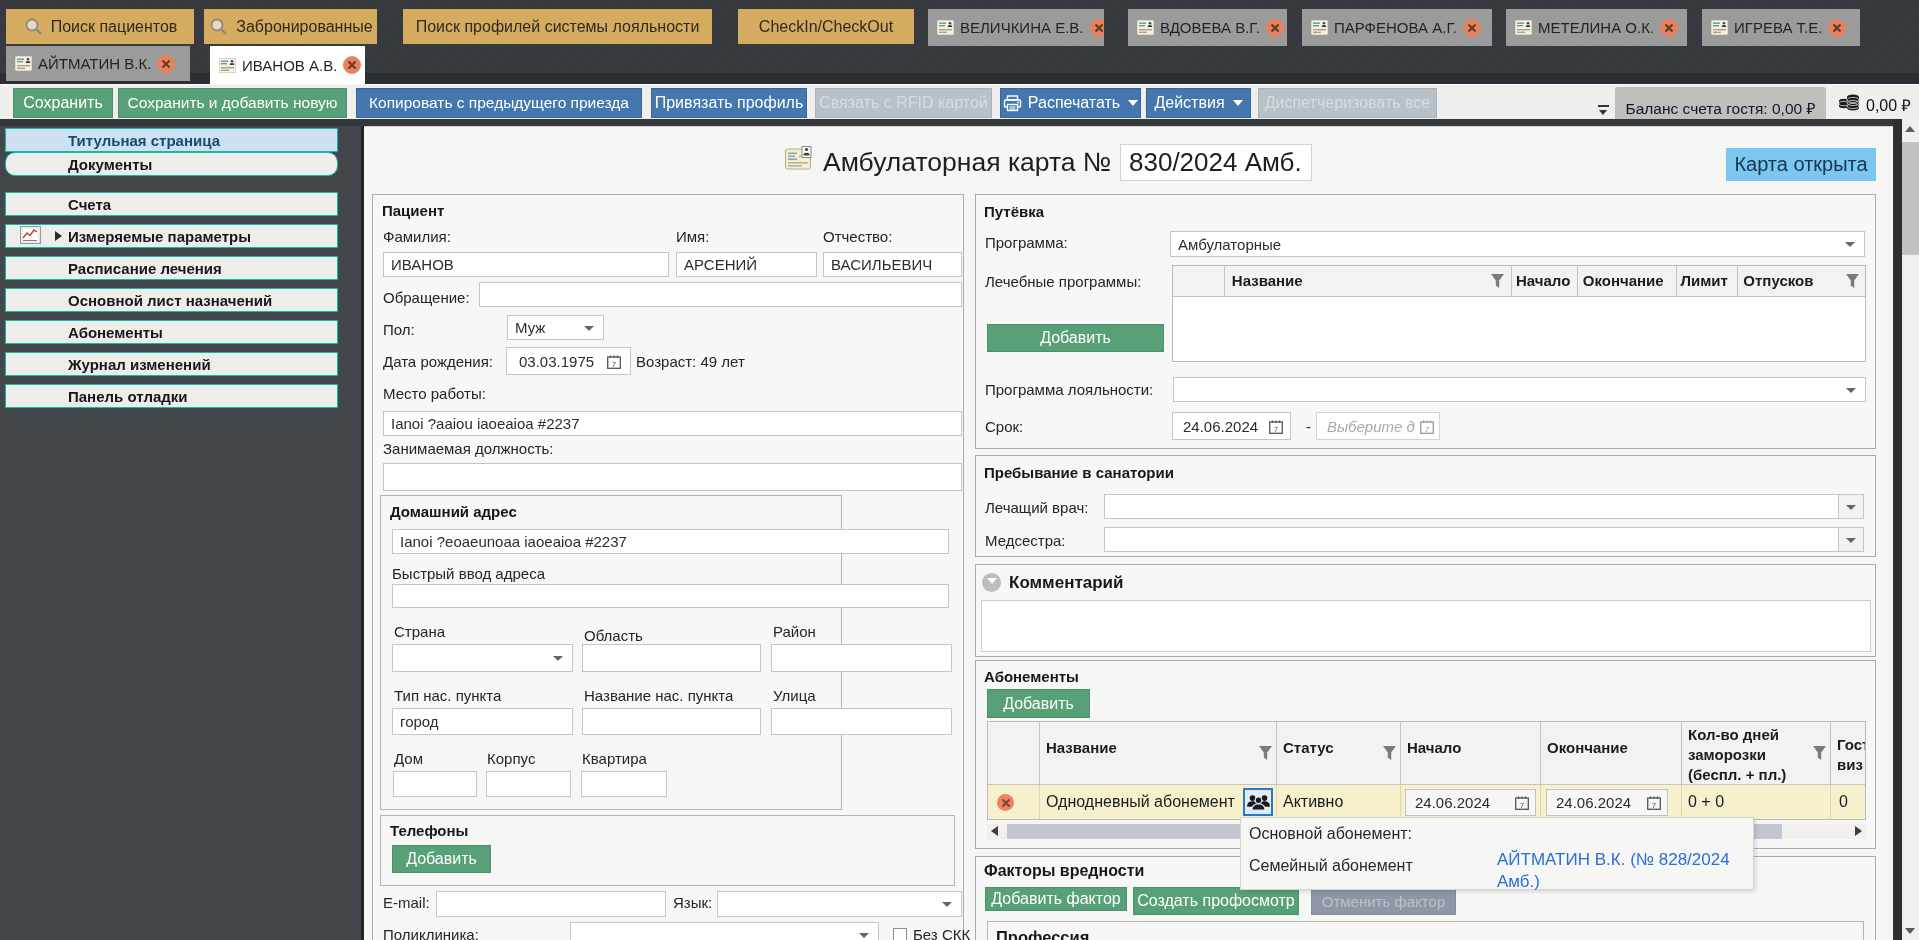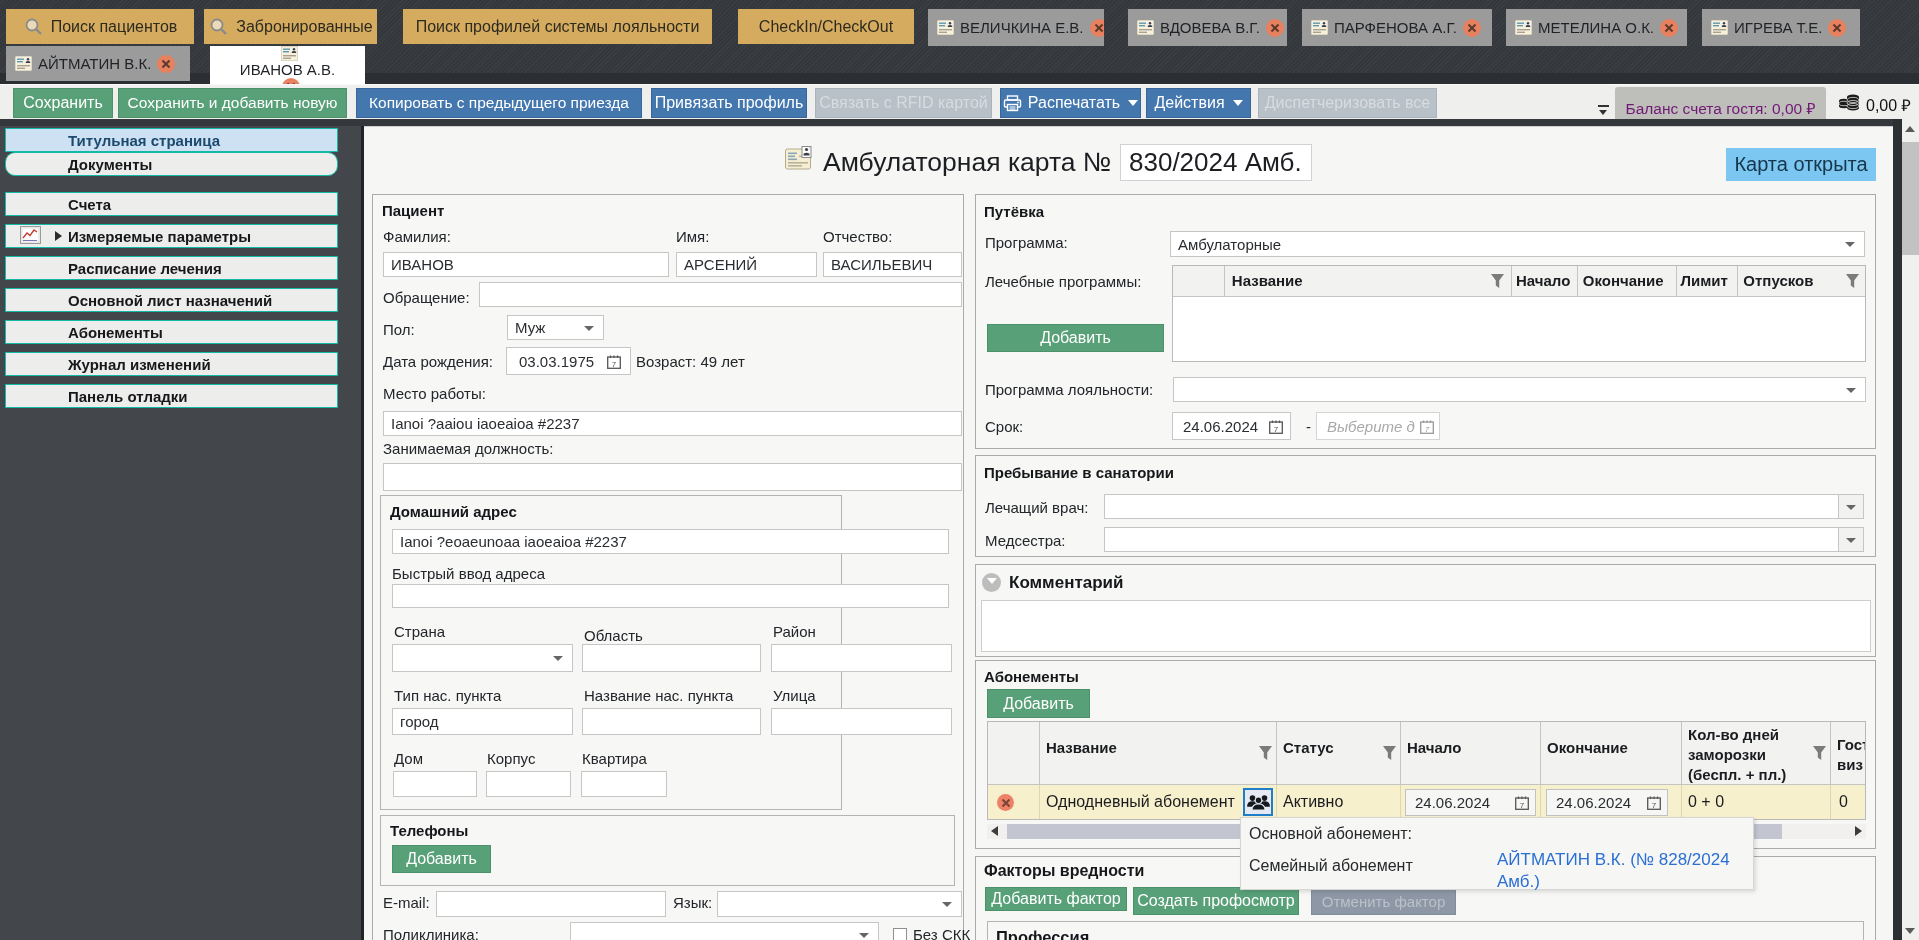--- a/index.html
+++ b/index.html
@@ -127,21 +127,21 @@
   <div class="tabp r2" style="left:6px;width:184px;"><span class="cardico"><svg width="17" height="15" viewBox="0 0 17 15">
           <rect x="0" y="0" width="17" height="15" rx="1.5" fill="#f7f1dc" stroke="#b9b29a" stroke-width="0.8"></rect>
           <rect x="2" y="2.5" width="7" height="1.4" fill="#5a9ab4"></rect>
           <rect x="2" y="5" width="6" height="1.4" fill="#5a9ab4"></rect>
           <rect x="10.5" y="1.5" width="5" height="5.5" fill="#efefef"></rect>
           <circle cx="13" cy="3.2" r="1.2" fill="#3b3f45"></circle>
           <path d="M10.8 7 L15.2 7 L15.2 5.8 Q13 4.4 10.8 5.8 Z" fill="#3b3f45"></path>
           <rect x="2" y="9" width="13" height="1.4" fill="#a7a193"></rect>
           <rect x="2" y="11.6" width="8" height="1.4" fill="#a7a193"></rect>
         </svg></span>АЙТМАТИН В.К.<span class="xclose"></span></div>
-  <div class="tabp r2 tabw" style="left:210px;width:155px;height:38px;flex-direction:column;"><span class="cardico"><svg width="17" height="15" viewBox="0 0 17 15">
+  <div class="tabp r2 tabw" style="left:210px;width:155px;height:38px;"><span class="cardico"><svg width="17" height="15" viewBox="0 0 17 15">
           <rect x="0" y="0" width="17" height="15" rx="1.5" fill="#f7f1dc" stroke="#b9b29a" stroke-width="0.8"></rect>
           <rect x="2" y="2.5" width="7" height="1.4" fill="#5a9ab4"></rect>
           <rect x="2" y="5" width="6" height="1.4" fill="#5a9ab4"></rect>
           <rect x="10.5" y="1.5" width="5" height="5.5" fill="#efefef"></rect>
           <circle cx="13" cy="3.2" r="1.2" fill="#3b3f45"></circle>
           <path d="M10.8 7 L15.2 7 L15.2 5.8 Q13 4.4 10.8 5.8 Z" fill="#3b3f45"></path>
           <rect x="2" y="9" width="13" height="1.4" fill="#a7a193"></rect>
           <rect x="2" y="11.6" width="8" height="1.4" fill="#a7a193"></rect>
         </svg></span>ИВАНОВ А.В.<span class="xclose"></span></div>
   <div id="toolbar">
@@ -155,21 +155,21 @@
           <rect x="1.5" y="5" width="16" height="7" rx="1" fill="none" stroke="#fff" stroke-width="1.4"></rect>
           <circle cx="15" cy="7.4" r="0.9" fill="#fff"></circle>
           <rect x="4.5" y="9.5" width="10" height="6" fill="#4377ae" stroke="#fff" stroke-width="1.4"></rect>
           <line x1="6.5" y1="12" x2="12.5" y2="12" stroke="#fff" stroke-width="1.1"></line>
           <line x1="6.5" y1="14" x2="12.5" y2="14" stroke="#fff" stroke-width="1.1"></line>
         </svg>Распечатать<span style="margin-left:8px;border-left:5px solid transparent;border-right:5px solid transparent;border-top:6px solid #fff;"></span></div>
     <div class="btn btnb" style="left:1146px;width:105px;">Действия<span style="margin-left:8px;border-left:5px solid transparent;border-right:5px solid transparent;border-top:6px solid #fff;"></span></div>
     <div class="btn btnd" style="left:1258px;width:179px;">Диспетчеризовать все</div>
     <div style="position:absolute;left:1598px;top:20px;width:11px;height:2px;background:#333;"></div>
     <div style="position:absolute;left:1599px;top:25px;border-left:4.5px solid transparent;border-right:4.5px solid transparent;border-top:5px solid #333;"></div>
-    <div style="position:absolute;left:1615px;top:2px;width:211px;height:42px;background:#bebebb;border-radius:3px;color:#701a75;font-size:15.5px;display:flex;align-items:center;justify-content:center;">Баланс счета гостя: 0,00 ₽</div>
+    <div style="position:absolute;left:1615px;top:2px;width:211px;height:42px;background:#bebebb;border-radius:3px;color:#0f172a;font-size:15.5px;display:flex;align-items:center;justify-content:center;">Баланс счета гостя: 0,00 ₽</div>
     <div style="position:absolute;left:1837px;top:8px;"><svg width="24" height="20" viewBox="0 0 24 20">
           <ellipse cx="7" cy="8" rx="5" ry="2.2" fill="#1b1b1b"></ellipse>
           <path d="M2 8 L2 13 A5 2.2 0 0 0 12 13 L12 8" fill="#1b1b1b"></path>
           <ellipse cx="7" cy="10.5" rx="5" ry="2.2" fill="none" stroke="#f3f3f1" stroke-width="0.7"></ellipse>
           <ellipse cx="16" cy="4" rx="6" ry="2.6" fill="#1b1b1b"></ellipse>
           <path d="M10 4 L10 15 A6 2.6 0 0 0 22 15 L22 4" fill="#1b1b1b"></path>
           <ellipse cx="16" cy="7" rx="6" ry="2.6" fill="none" stroke="#f3f3f1" stroke-width="0.7"></ellipse>
           <ellipse cx="16" cy="10" rx="6" ry="2.6" fill="none" stroke="#f3f3f1" stroke-width="0.7"></ellipse>
           <ellipse cx="16" cy="13" rx="6" ry="2.6" fill="none" stroke="#f3f3f1" stroke-width="0.7"></ellipse>
         </svg></div>

